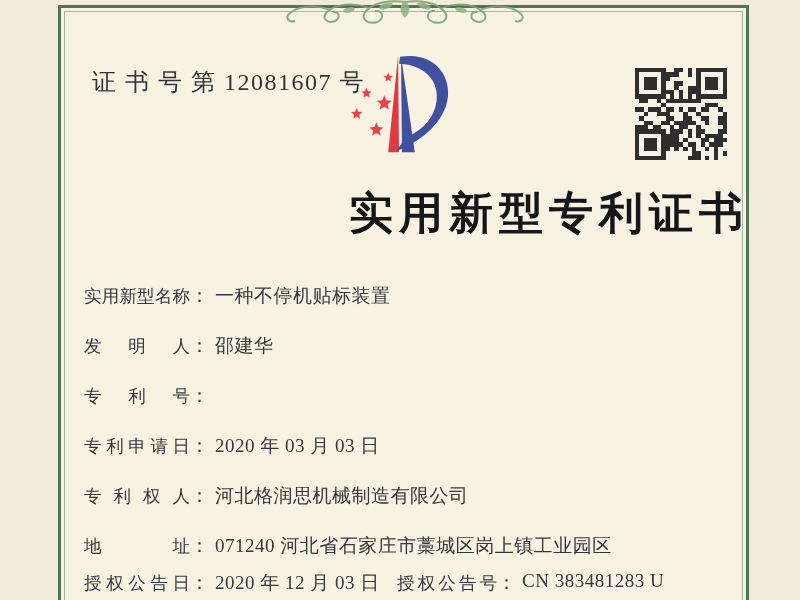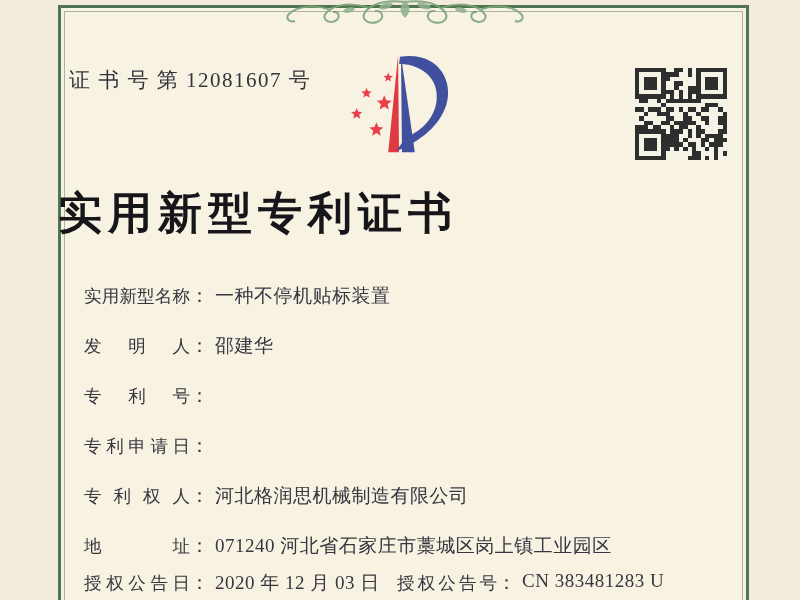--- a/index.html
+++ b/index.html
@@ -12,28 +12,28 @@
   .paper-frame{
     position:absolute;left:58px;top:5px;width:691px;height:640px;
     border:3px solid #517552;background:#f7f2e2;box-sizing:border-box;
   }
   .paper-frame-inner{
     position:absolute;left:3px;top:3px;right:3px;bottom:-10px;
     border:1.5px solid #a9b4a2;
   }
   .ornament{position:absolute;left:283px;top:-2px;width:244px;height:30px;z-index:3;}
   .cert-number{
-    position:absolute;left:69px;top:66px;z-index:2;
-    font-size:21px;letter-spacing:1.5px;color:#33333b;white-space:nowrap;
+    position:absolute;left:92px;top:66px;z-index:2;
+    font-size:24px;letter-spacing:1.5px;color:#33333b;white-space:nowrap;
   }
   .logo{position:absolute;left:337px;top:50px;width:128px;height:118px;z-index:2;}
   .qr{position:absolute;left:634px;top:68px;width:94px;height:92px;z-index:2;}
   .cert-title{
     position:absolute;left:58px;top:184px;width:691px;z-index:2;
-    text-align:left;font-size:44px;font-weight:600;color:#15151a;
+    text-align:right;font-size:44px;font-weight:600;color:#15151a;
     letter-spacing:6px;white-space:nowrap;
   }
   .field-row{position:absolute;left:84px;z-index:2;display:flex;align-items:flex-start;
     font-size:19px;color:#36363e;white-space:nowrap;}
   .field-row .lbl{display:flex;justify-content:space-between;width:106px;
     font-size:17.5px;padding-top:1px;flex:none;}
   .field-row .colon{flex:none;margin-right:6px;}
   .field-row .val{flex:none;letter-spacing:0.5px;}
   .grant-row{left:397px;}
   .grant-row .lbl{width:100px;}
@@ -355,20 +355,21 @@
     </div>
     <div class="field-row" style="top: 433px;">
       <span class="lbl">
         <span>专</span>
         <span>利</span>
         <span>申</span>
         <span>请</span>
         <span>日</span>
       </span>
       <span class="colon">：</span>
+      <span class="val">2020 年 03 月 03 日</span>
     </div>
     <div class="field-row" style="top: 483px;">
       <span class="lbl">
         <span>专</span>
         <span>利</span>
         <span>权</span>
         <span>人</span>
       </span>
       <span class="colon">：</span>
       <span class="val">河北格润思机械制造有限公司</span>

